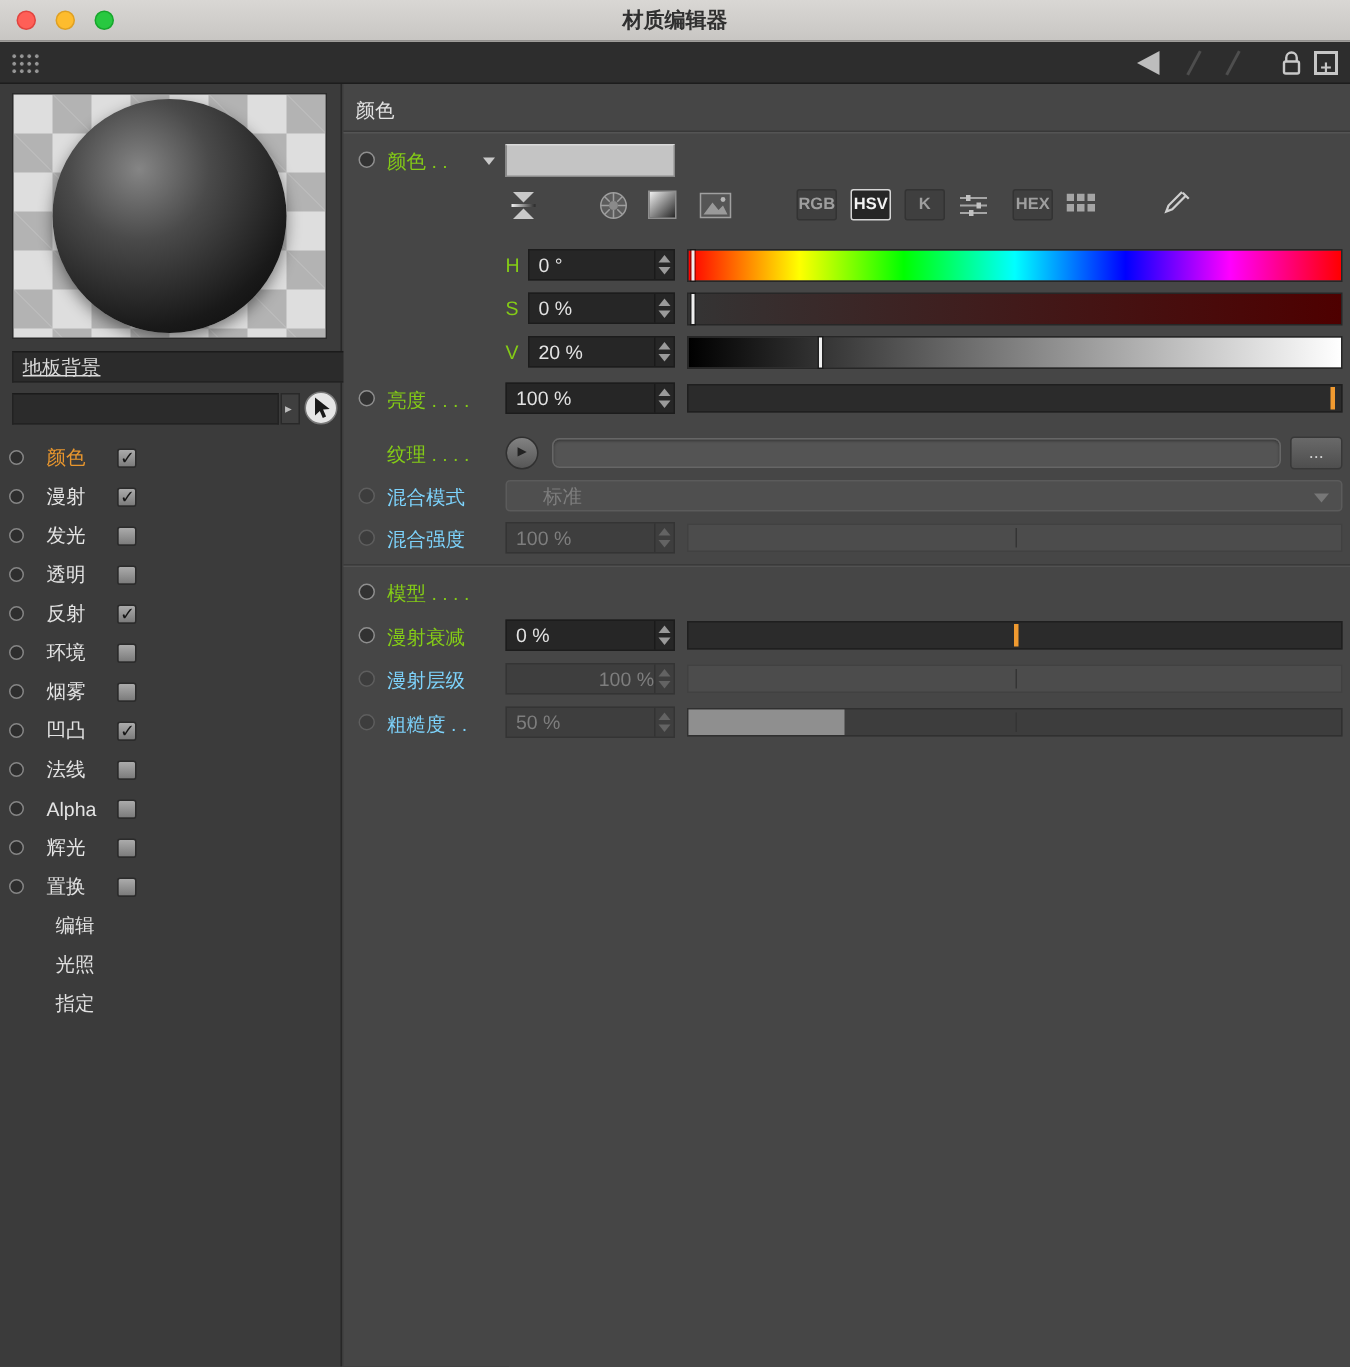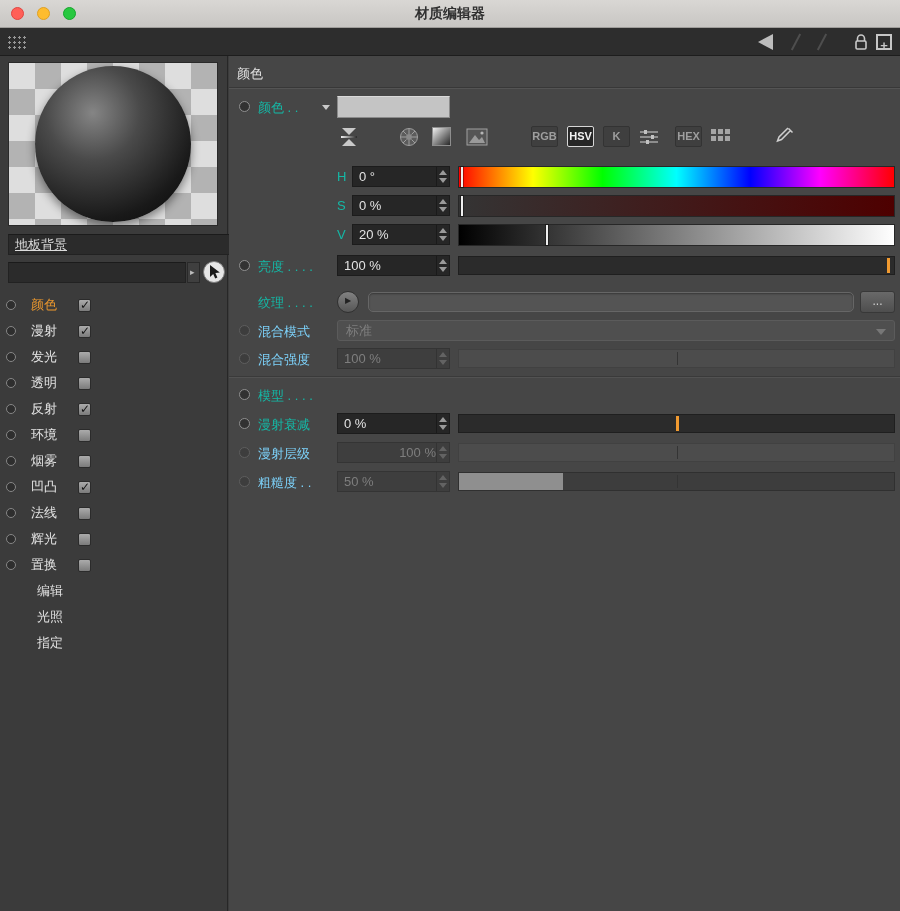--- a/index.html
+++ b/index.html
@@ -71,21 +71,21 @@
   .ch-check.on::after{content:"✓";position:absolute;left:1px;top:-2px;font-size:12px;font-weight:700;color:#141414;}
   .sec-row{height:26px;line-height:26px;padding-left:37px;font-size:13px;color:#e0e0e0;}
 
   
   .page-header{position:absolute;left:8px;top:9px;font-size:13px;color:#e2e2e2;}
   .header-line{position:absolute;left:0;top:31px;width:671px;height:1px;background:#383838;box-shadow:0 1px 0 #545454;}
   .prow{position:absolute;left:0;width:671px;height:22px;}
   .circ{position:absolute;left:10px;top:5px;width:11px;height:11px;border-radius:50%;
     border:1px solid #8f8f8f;background:#323232;}
   .dim .circ{border-color:#5e5e5e;background:#3d3d3d;}
-  .plabel{position:absolute;left:29px;top:3px;font-size:13px;color:#14b8a6;white-space:pre;}
+  .plabel{position:absolute;left:29px;top:3px;font-size:13px;color:#84cc16;white-space:pre;}
   .dim .plabel{color:#7dd3fc;}
   .disc{position:absolute;left:93px;top:9px;width:0;height:0;border-left:4px solid transparent;
     border-right:4px solid transparent;border-top:5px solid #c9c9c9;}
   .swatch{position:absolute;left:108px;top:0;width:113px;height:22px;background:#c4c4c4;
     border:1px solid #8b8b8b;border-top-color:#d9d9d9;}
 
   
   .spin{position:absolute;top:0;height:21px;background:#262626;border:1px solid #1c1c1c;display:flex;}
   .spin .val{flex:1;padding-left:6px;font-size:13px;line-height:19px;color:#e3e3e3;overflow:hidden;white-space:nowrap;}
   .spin .step{width:13px;border-left:1px solid #1a1a1a;position:relative;color:#9a9a9a;}
@@ -115,21 +115,21 @@
     background:linear-gradient(#828282,#565656);border:1px solid #303030;}
   .tex-play::after{content:"▶";position:absolute;left:7px;top:4px;font-size:8px;color:#222;}
   .tex-bar{position:absolute;left:139px;top:1px;width:486px;height:20px;background:#545454;
     border:1px solid #666;border-radius:5px;box-shadow:inset 0 1px 2px rgba(0,0,0,.35);}
   .tex-browse{position:absolute;left:631px;top:0;width:35px;height:22px;border-radius:3px;
     background:linear-gradient(#696969,#4e4e4e);border:1px solid #383838;color:#d2d2d2;
     font-size:12px;text-align:center;line-height:18px;}
 
   
   .drop{position:absolute;left:108px;top:0;width:558px;height:21px;border-radius:3px;font-size:13px;
-    line-height:19px;padding-left:8px;}
+    line-height:19px;padding-left:24px;}
   .drop::after{content:"";position:absolute;right:8px;top:8px;border-left:5px solid transparent;
     border-right:5px solid transparent;border-top:6px solid #2a2a2a;}
   .drop.lit{background:linear-gradient(#b0b0b0,#8f8f8f);border:1px solid #6a6a6a;color:#1c1c1c;}
   .drop.dis{background:#4f4f4f;border:1px solid #5b5b5b;color:#7e7e7e;}
   .drop.dis::after{border-top-color:#777;}
 
   
   .iconbtn{position:absolute;top:0;background:none;border:none;padding:0;}
   .spectrum{width:19px;height:19px;background:linear-gradient(135deg,#f0f0f0,#262626);border:1px solid #8e8e8e;}
   .modebtn{position:absolute;top:1px;width:27px;height:21px;background:#3f3f3f;border:1px solid #333;
@@ -215,20 +215,25 @@
       <span class="ch-check"></span>
     </div>
     <div class="ch-row">
       <span class="ch-circle"></span>
       <span class="ch-label">凹凸</span>
       <span class="ch-check on"></span>
     </div>
     <div class="ch-row">
       <span class="ch-circle"></span>
       <span class="ch-label">法线</span>
+      <span class="ch-check"></span>
+    </div>
+    <div class="ch-row">
+      <span class="ch-circle"></span>
+      <span class="ch-label">Alpha</span>
       <span class="ch-check"></span>
     </div>
     <div class="ch-row">
       <span class="ch-circle"></span>
       <span class="ch-label">辉光</span>
       <span class="ch-check"></span>
     </div>
     <div class="ch-row">
       <span class="ch-circle"></span>
       <span class="ch-label">置换</span>

